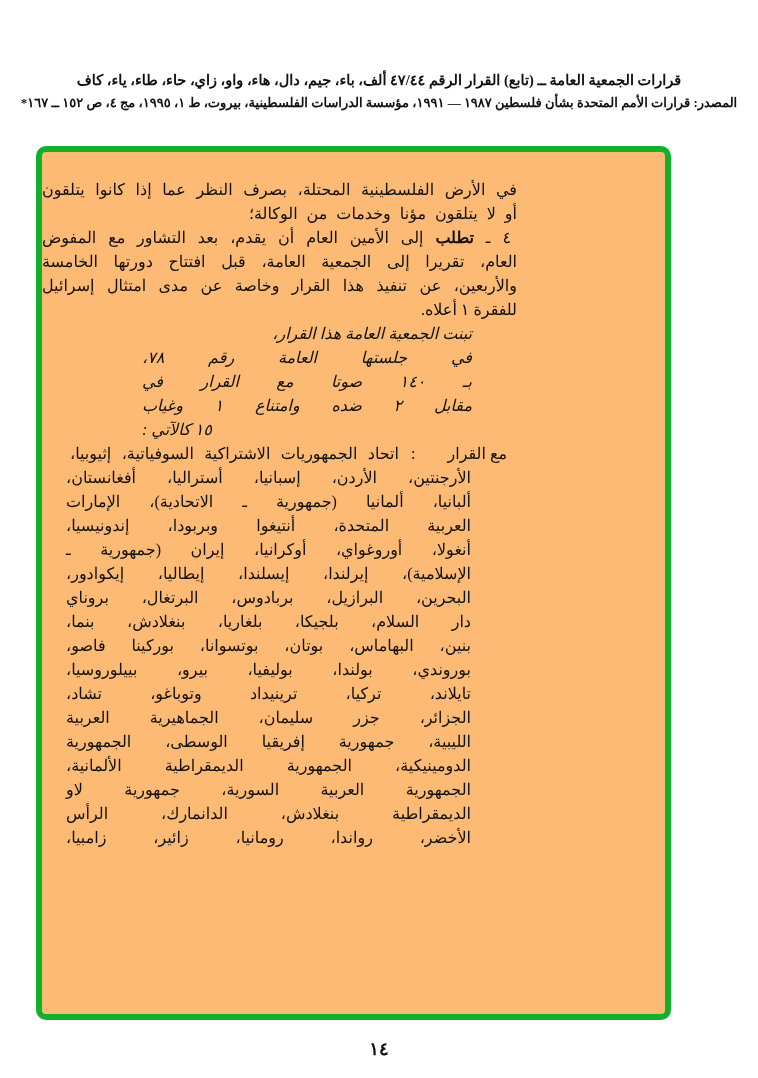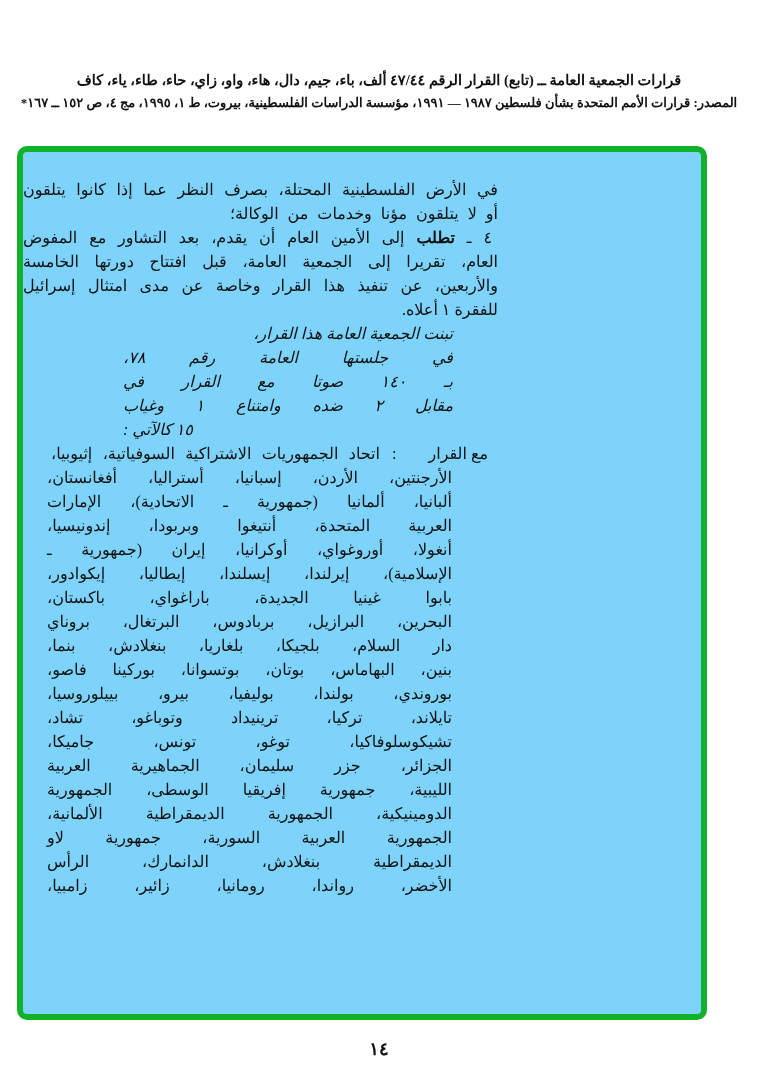--- a/index.html
+++ b/index.html
@@ -6,23 +6,23 @@
   body{
     width:758px;height:1078px;position:relative;
     background:#ffffff;color:#111111;
     font-family:"Liberation Serif", serif;
     overflow:hidden;
   }
   .hdr{position:absolute;top:72px;left:20px;right:20px;direction:rtl;text-align:center;}
   .hdr1{font-size:14.5px;font-weight:700;white-space:nowrap;letter-spacing:0;}
   .hdr2{font-size:13px;font-weight:700;margin-top:6px;white-space:nowrap;}
   .frame{
-    position:absolute;left:17px;top:146px;width:690px;height:874px;
+    position:absolute;left:36px;top:146px;width:635px;height:874px;
     box-sizing:border-box;border:6px solid #12b12c;border-radius:10px;
-    background:#7dd3fc;
+    background:#fdba74;
   }
   .content{
     position:relative;direction:rtl;
     margin:26px 51px 0 0;width:475px;
     font-size:16px;
   }
   .line{
     line-height:24px;height:24px;
     text-align:justify;text-align-last:justify;
   }
@@ -80,27 +80,25 @@
       </div>
       <div class="line">اتحاد الجمهوريات الاشتراكية السوفياتية، إثيوبيا،</div>
     </div>
 
     <div class="list-cont">
       <div class="line">الأرجنتين، الأردن، إسبانيا، أستراليا، أفغانستان،</div>
       <div class="line">ألبانيا، ألمانيا (جمهورية ـ الاتحادية)، الإمارات</div>
       <div class="line">العربية المتحدة، أنتيغوا وبربودا، إندونيسيا،</div>
       <div class="line">أنغولا، أوروغواي، أوكرانيا، إيران (جمهورية ـ</div>
       <div class="line">الإسلامية)، إيرلندا، إيسلندا، إيطاليا، إيكوادور،</div>
-      <div class="line">بابوا غينيا الجديدة، باراغواي، باكستان،</div>
       <div class="line">البحرين، البرازيل، بربادوس، البرتغال، بروناي</div>
       <div class="line">دار السلام، بلجيكا، بلغاريا، بنغلادش، بنما،</div>
       <div class="line">بنين، البهاماس، بوتان، بوتسوانا، بوركينا فاصو،</div>
       <div class="line">بوروندي، بولندا، بوليفيا، بيرو، بييلوروسيا،</div>
       <div class="line">تايلاند، تركيا، ترينيداد وتوباغو، تشاد،</div>
-      <div class="line">تشيكوسلوفاكيا، توغو، تونس، جاميكا،</div>
       <div class="line">الجزائر، جزر سليمان، الجماهيرية العربية</div>
       <div class="line">الليبية، جمهورية إفريقيا الوسطى، الجمهورية</div>
       <div class="line">الدومينيكية، الجمهورية الديمقراطية الألمانية،</div>
       <div class="line">الجمهورية العربية السورية، جمهورية لاو</div>
       <div class="line">الديمقراطية بنغلادش، الدانمارك، الرأس</div>
       <div class="line">الأخضر، رواندا، رومانيا، زائير، زامبيا،</div>
     </div>
 
   </div>
 </div>

